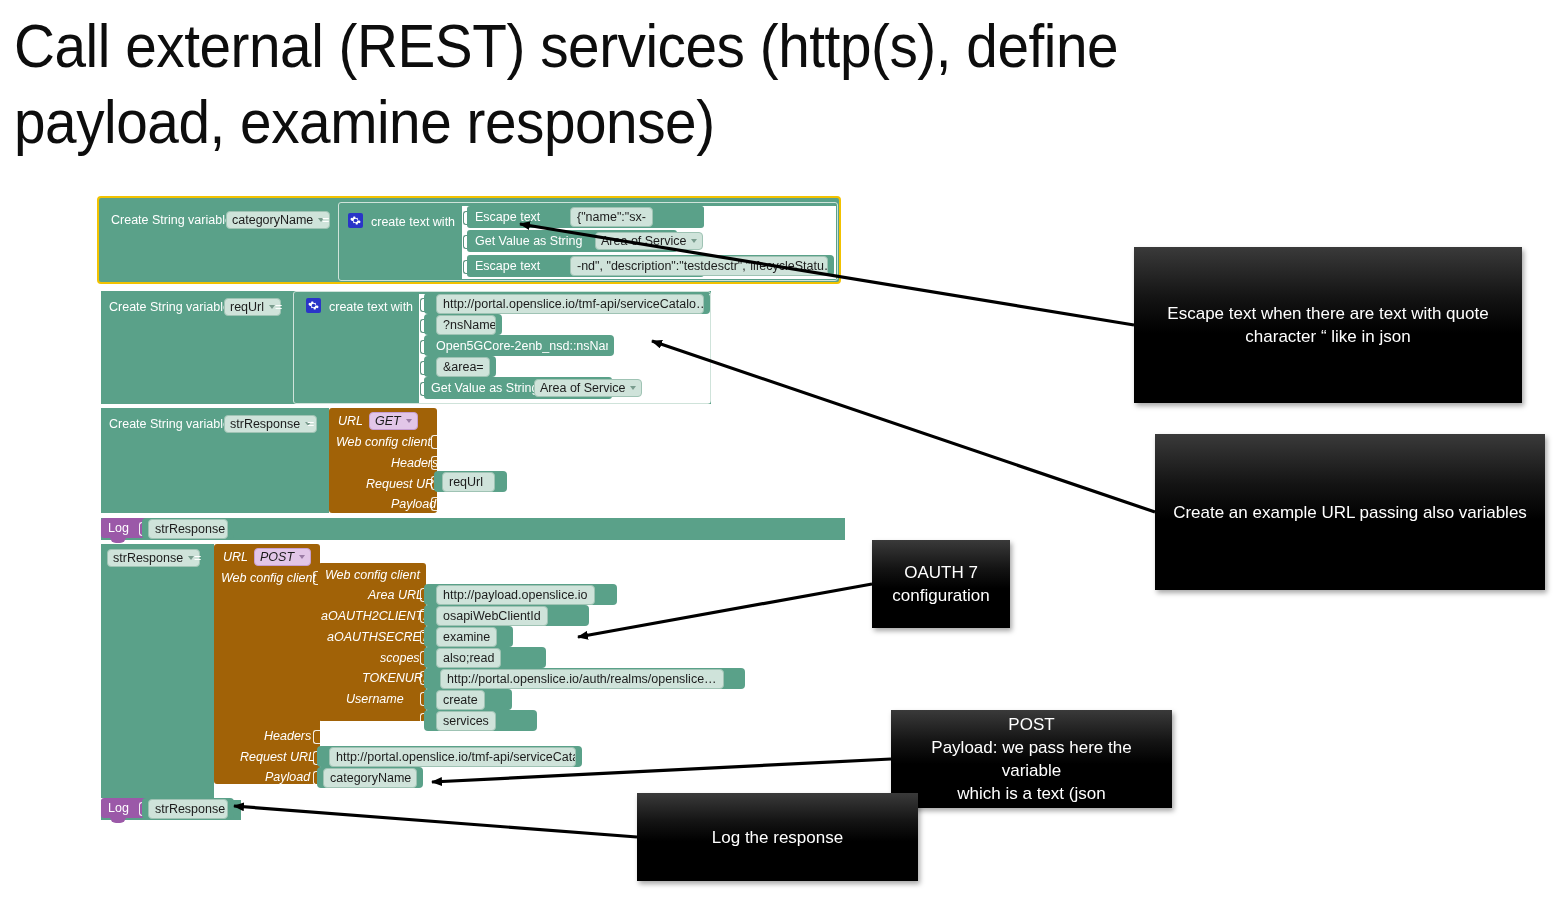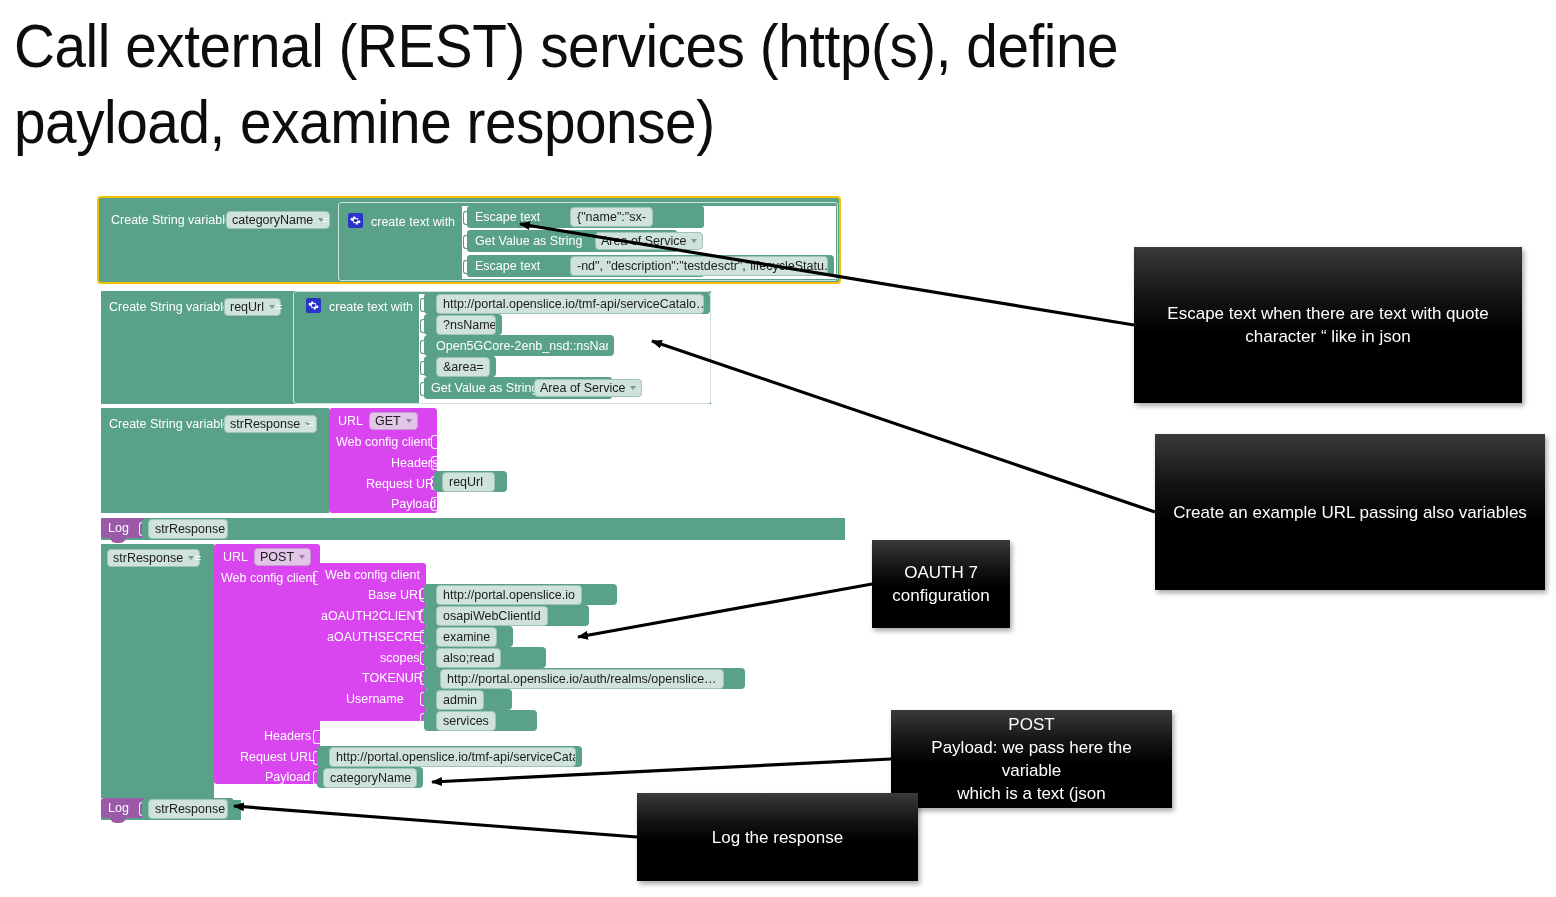--- a/index.html
+++ b/index.html
@@ -40,21 +40,21 @@
     height: 625px;
   }
 
   .blk {
     position: absolute;
     box-sizing: border-box;
     font-size: 12.5px;
     color: #ffffff;
   }
   .green    { background: #5aa189; }
-  .purple   { background: #d946ef; }
+  .purple   { background: #a16207; font-style: italic; }
   .white-bg { background: #ffffff; }
 
   .outline-yellow {
     border: 2px solid #f2c200;
     border-radius: 4px;
   }
 
   
   .row-label {
     position: absolute;
@@ -370,54 +370,54 @@
       <div class="row-label" style="left:7px; top:27px;">Web config client</div>
 
       <div class="row-label" style="left:50px; top:185px;">Headers</div>
       <div class="row-label" style="left:26px; top:206px;">Request URL</div>
       <div class="row-label" style="left:51px; top:226px;">Payload</div>
     </div>
 
     <div class="notch p" style="left:212px; top:27px;"></div>
     <div class="blk purple" style="left:217px; top:19px; width:108px; height:158px; border-radius:3px;">
       <div class="row-label" style="left:7px; top:5px;">Web config client</div>
-      <div class="row-label" style="left:50px; top:25px;">Base URL</div>
+      <div class="row-label" style="left:50px; top:25px;">Area URL</div>
       <div class="row-label" style="left:3px; top:46px;">aOAUTH2CLIENTID</div>
       <div class="row-label" style="left:9px; top:67px;">aOAUTHSECRET</div>
       <div class="row-label" style="left:62px; top:88px;">scopes</div>
       <div class="row-label" style="left:44px; top:108px;">TOKENURI</div>
       <div class="row-label" style="left:28px; top:129px;">Username</div>
       <div class="row-label" style="left:46px; top:150px;margin-top:44px;">Password</div>
     </div>
 
     <div class="notch p" style="left:319px; top:44px;"></div>
     <div class="notch p" style="left:319px; top:65px;"></div>
     <div class="notch p" style="left:319px; top:86px;"></div>
     <div class="notch p" style="left:319px; top:107px;"></div>
     <div class="notch p" style="left:319px; top:127px;"></div>
     <div class="notch p" style="left:319px; top:148px;"></div>
     <div class="notch p" style="left:319px; top:169px;"></div>
 
     <div class="valblk" style="left:323px; top:40px; width:193px;">
-      <div class="txt">http://portal.openslice.io</div>
+      <div class="txt">http://payload.openslice.io</div>
     </div>
     <div class="valblk" style="left:323px; top:61px; width:165px;">
       <div class="txt">osapiWebClientId</div>
     </div>
     <div class="valblk" style="left:323px; top:82px; width:89px;">
       <div class="txt">examine</div>
     </div>
     <div class="valblk" style="left:323px; top:103px; width:122px;">
       <div class="txt">also;read</div>
     </div>
     <div class="valblk" style="left:323px; top:124px; width:321px;padding-left:16px;">
       <div class="txt">http://portal.openslice.io/auth/realms/openslice…</div>
     </div>
     <div class="valblk" style="left:323px; top:145px; width:88px;">
-      <div class="txt">admin</div>
+      <div class="txt">create</div>
     </div>
     <div class="valblk" style="left:323px; top:166px; width:113px;">
       <div class="txt">services</div>
     </div>
 
     <div class="notch p" style="left:212px; top:186px;"></div>
     <div class="notch p" style="left:212px; top:207px;"></div>
     <div class="notch p" style="left:212px; top:227px;"></div>
 
     <div class="valblk" style="left:216px; top:202px; width:265px;">

